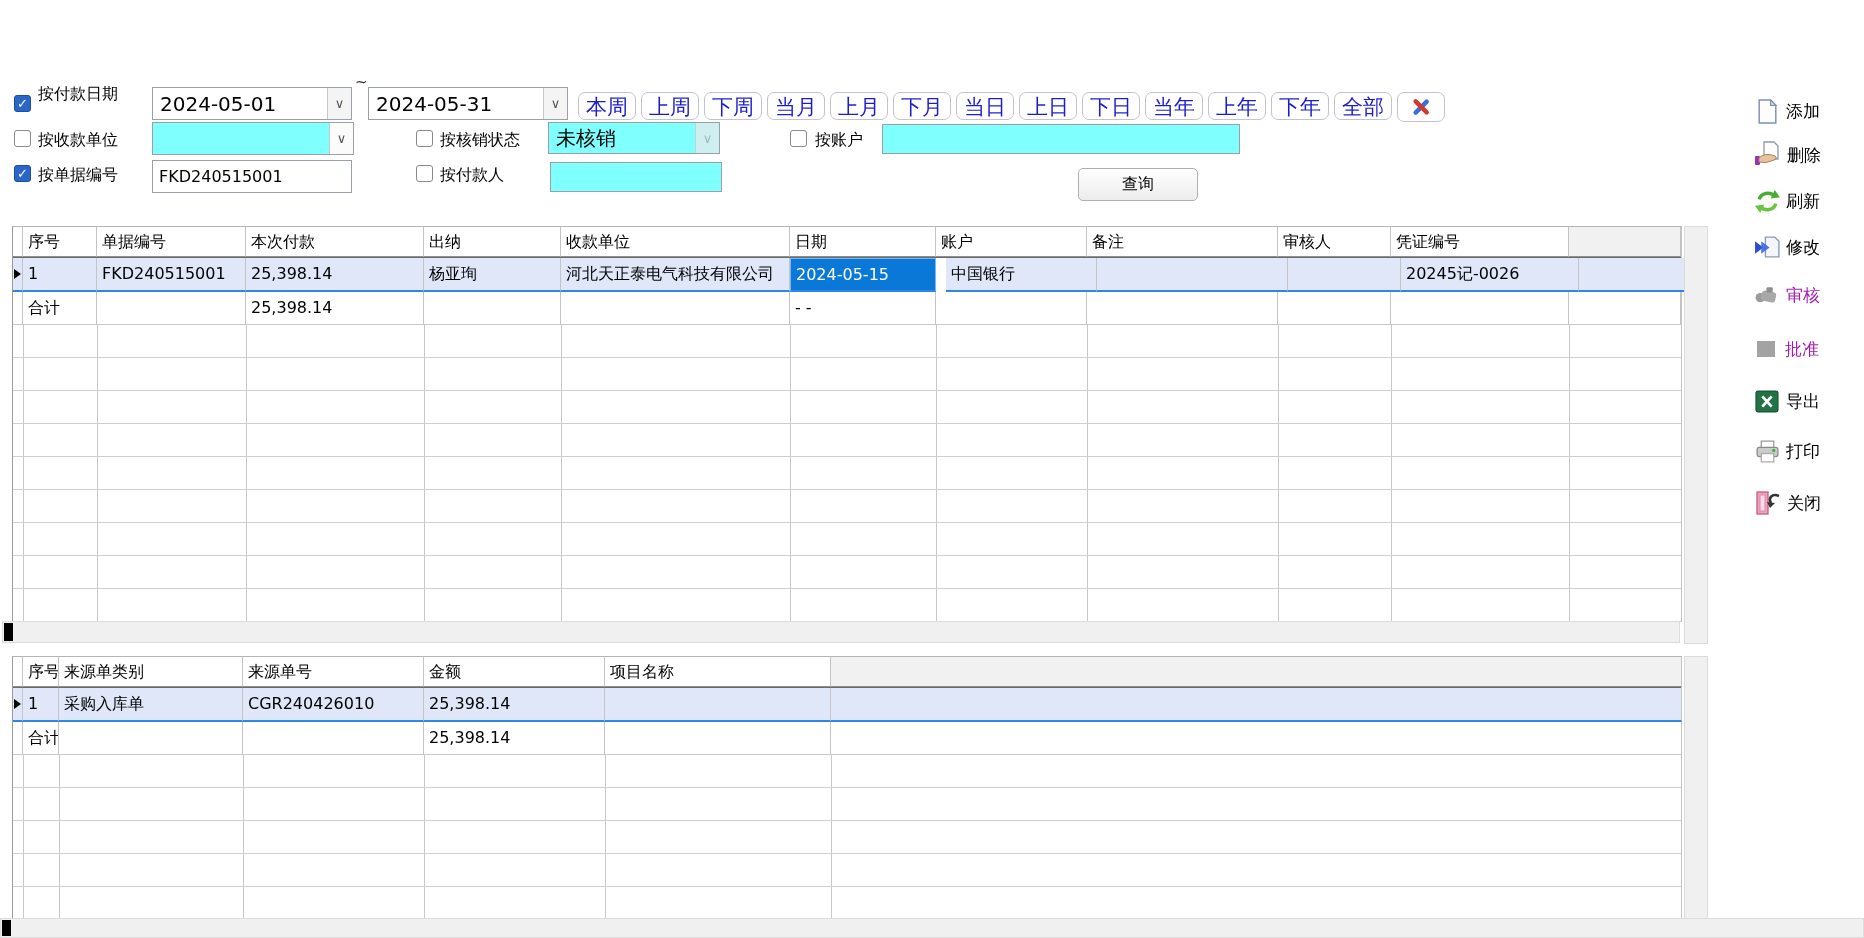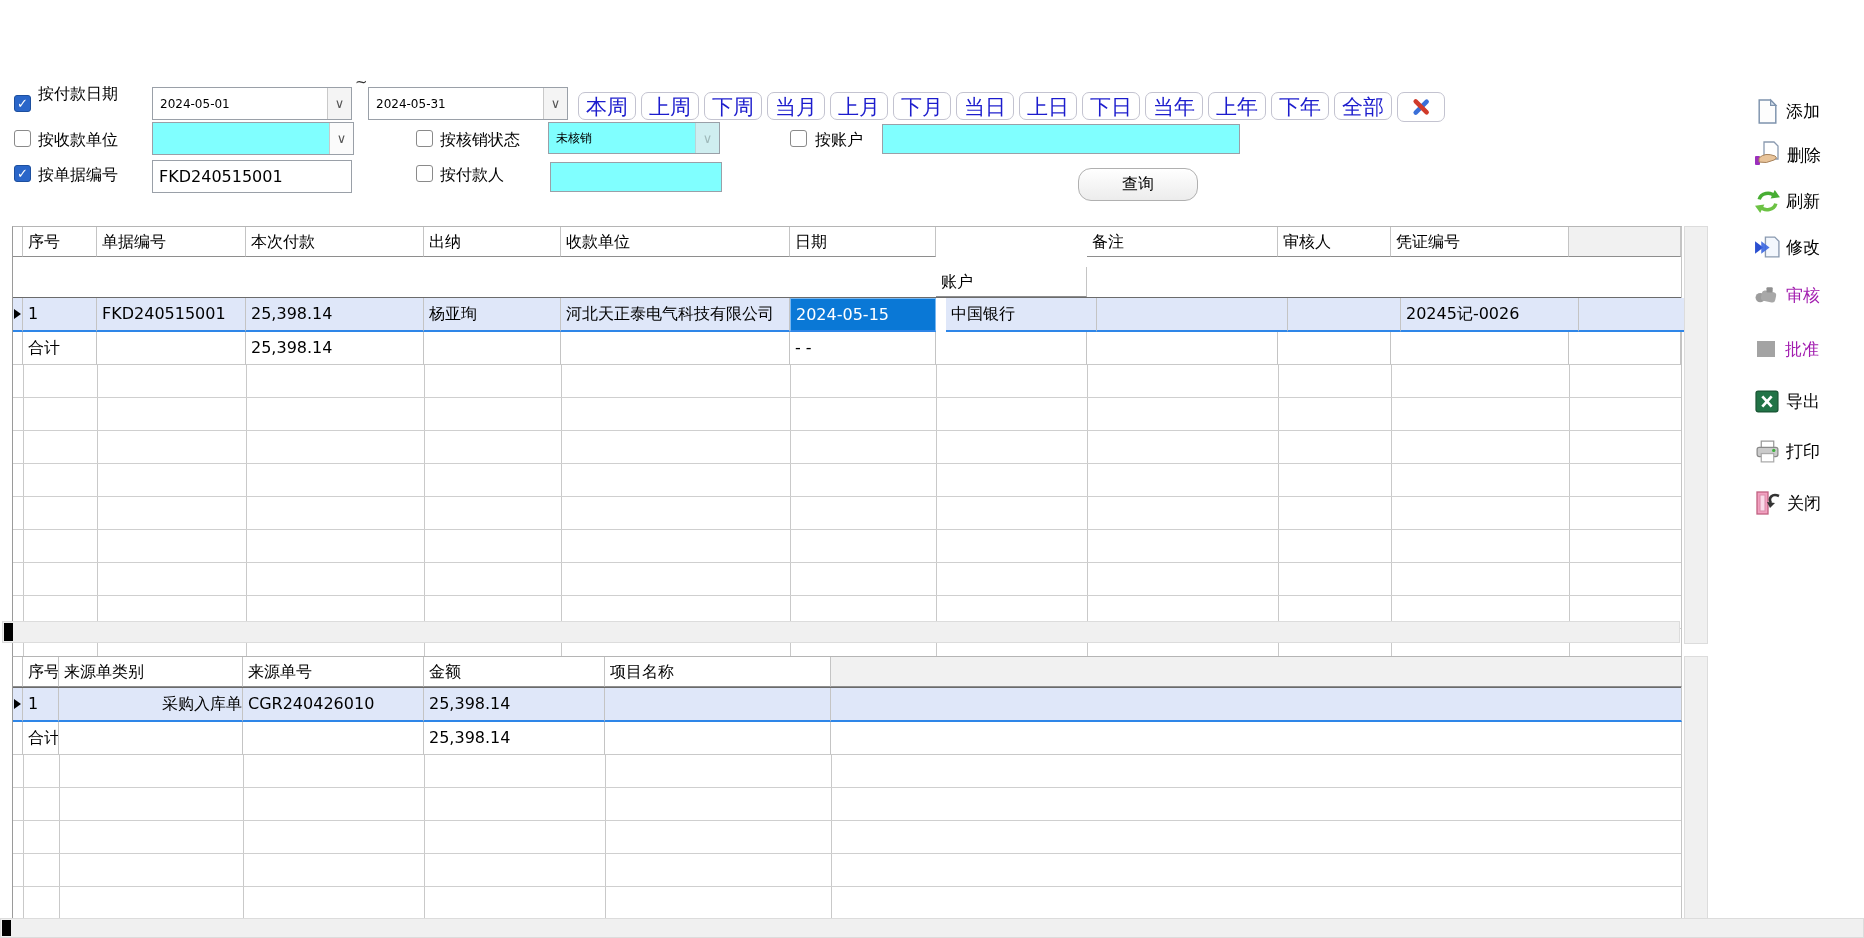--- a/index.html
+++ b/index.html
@@ -20,32 +20,32 @@
   .restore-sq i { position:absolute; display:block; border:2px solid #fff; background:transparent; }
   .restore-sq i:first-child { left:3px; top:0; width:10px; height:8px; }
   .restore-sq i:last-child { left:0; top:3px; width:10px; height:8px; background:#2f7fd0; }
 
   
   .cb { position:absolute; width:17px; height:17px; border:1px solid #8a8a8a; border-radius:3px; background:#fff; }
   .cb.checked { background:#2a66c9; border-color:#1d4f9e; }
   .cb.checked::after { content:"✓"; color:#fff; font-size:13px; font-weight:700; position:absolute; left:2px; top:0px; }
   .flabel { position:absolute; font-size:16px; color:#000; white-space:nowrap; }
   .combo { position:absolute; border:1px solid #9aa0a8; background:#fff; display:flex; align-items:center; }
-  .combo .val { flex:1; font-size:12px; padding-left:7px; white-space:nowrap; overflow:hidden; }
+  .combo .val { flex:1; font-size:20px; padding-left:7px; white-space:nowrap; overflow:hidden; }
   .combo .arrow { width:24px; align-self:stretch; border-left:1px solid #c9c9c9; background:#f4f4f4; display:flex; align-items:center; justify-content:center; font-size:13px; color:#555; }
   .combo.cyan { background:#80ffff; }
   .combo.cyan .arrow { background:#fbfbfb; }
   .combo.cyan-dim .arrow { background:#cfeef0; color:#9fb9ba; border-left-color:#b9d6d8; }
   .tin { position:absolute; border:1px solid #9aa0a8; font-size:16px; padding-left:6px; font-family:"DejaVu Sans","Liberation Sans",sans-serif; }
   .tin.cyan { background:#80ffff; }
   .tilde { position:absolute; font-size:15px; color:#333; }
   .qrow { position:absolute; left:578px; top:92px; display:flex; gap:5px; }
   .qbtn { height:28px; padding:1px 7px 0; border:1px solid #c3c3d0; border-radius:7px; background:#fff; color:#1c1ccd; font-size:21px; line-height:25px; white-space:nowrap; cursor:pointer; }
   .toolbtn { height:30px; width:48px; border:1px solid #c3c3d0; border-radius:7px; background:#fff; display:flex; align-items:center; justify-content:center; cursor:pointer; }
-  .querybtn { position:absolute; left:1078px; top:168px; width:120px; height:33px; border:1px solid #b0b0b0; border-radius:13px; background:linear-gradient(#ffffff,#ececec); font-size:16px; color:#000; cursor:pointer; }
+  .querybtn { position:absolute; left:1078px; top:168px; width:120px; height:33px; border:1px solid #b0b0b0; border-radius:5px; background:linear-gradient(#ffffff,#ececec); font-size:16px; color:#000; cursor:pointer; }
 
   
   .grid { position:absolute; border-top:1px solid #b5b5b5; border-left:1px solid #9a9a9a; border-right:1px solid #c4c4c4; background:#fff; }
   .grow { display:flex; width:1668px; }
   .gcell { border-right:1px solid #c4c4c4; font-size:16px; white-space:nowrap; overflow:hidden; padding-left:5px; flex:0 0 auto; }
   .ghead .gcell { height:30px; line-height:29px; border-bottom:1px solid #8e8e8e; background:#fff; }
   .ghead .gcell.extra { background:#f1f1f1; }
   .gdata .gcell { height:33px; line-height:32px; border-bottom:1px solid #c9c9c9; }
   .grow.selected .gcell { background:#dfe7f9; border-bottom:2px solid #2e86e8; height:34px; }
   .grow.selected { border-top:1px solid #6b6b6b; }
@@ -149,21 +149,21 @@
 
   <div class="grid" style="left:12px;top:226px;width:1670px;">
     <div class="grow ghead">
       <div class="gcell ind" style="width:10px;"></div>
       <div class="gcell" style="width:74px;">序号</div>
       <div class="gcell" style="width:149px;">单据编号</div>
       <div class="gcell" style="width:178px;">本次付款</div>
       <div class="gcell" style="width:137px;">出纳</div>
       <div class="gcell" style="width:229px;">收款单位</div>
       <div class="gcell" style="width:146px;">日期</div>
-      <div class="gcell" style="width:151px;margin-top:40px;">账户</div>
+      <div class="gcell" style="width:151px;">账户</div>
       <div class="gcell" style="width:191px;">备注</div>
       <div class="gcell" style="width:113px;">审核人</div>
       <div class="gcell" style="width:178px;">凭证编号</div>
       <div class="gcell extra" style="width:112px;"></div>
     </div>
     <div class="grow gdata selected">
       <div class="gcell ind" style="width:10px;">
           <span class="tri"></span>
         </div>
       <div class="gcell" style="width:74px;">1</div>
@@ -207,21 +207,21 @@
       <div class="gcell" style="width:181px;">来源单号</div>
       <div class="gcell" style="width:181px;">金额</div>
       <div class="gcell" style="width:226px;">项目名称</div>
       <div class="gcell extra" style="width:851px;"></div>
     </div>
     <div class="grow gdata selected">
       <div class="gcell ind" style="width:10px;">
           <span class="tri"></span>
         </div>
       <div class="gcell" style="width:36px;">1</div>
-      <div class="gcell" style="width:184px;text-align:right;">采购入库单</div>
+      <div class="gcell" style="width:184px;">采购入库单</div>
       <div class="gcell" style="width:181px;">CGR240426010</div>
       <div class="gcell" style="width:181px;">25,398.14</div>
       <div class="gcell" style="width:226px;"></div>
       <div class="gcell" style="width:851px;"></div>
     </div>
     <div class="grow gdata">
       <div class="gcell ind" style="width:10px;"></div>
       <div class="gcell" style="width:36px;">合计</div>
       <div class="gcell" style="width:184px;"></div>
       <div class="gcell" style="width:181px;"></div>

